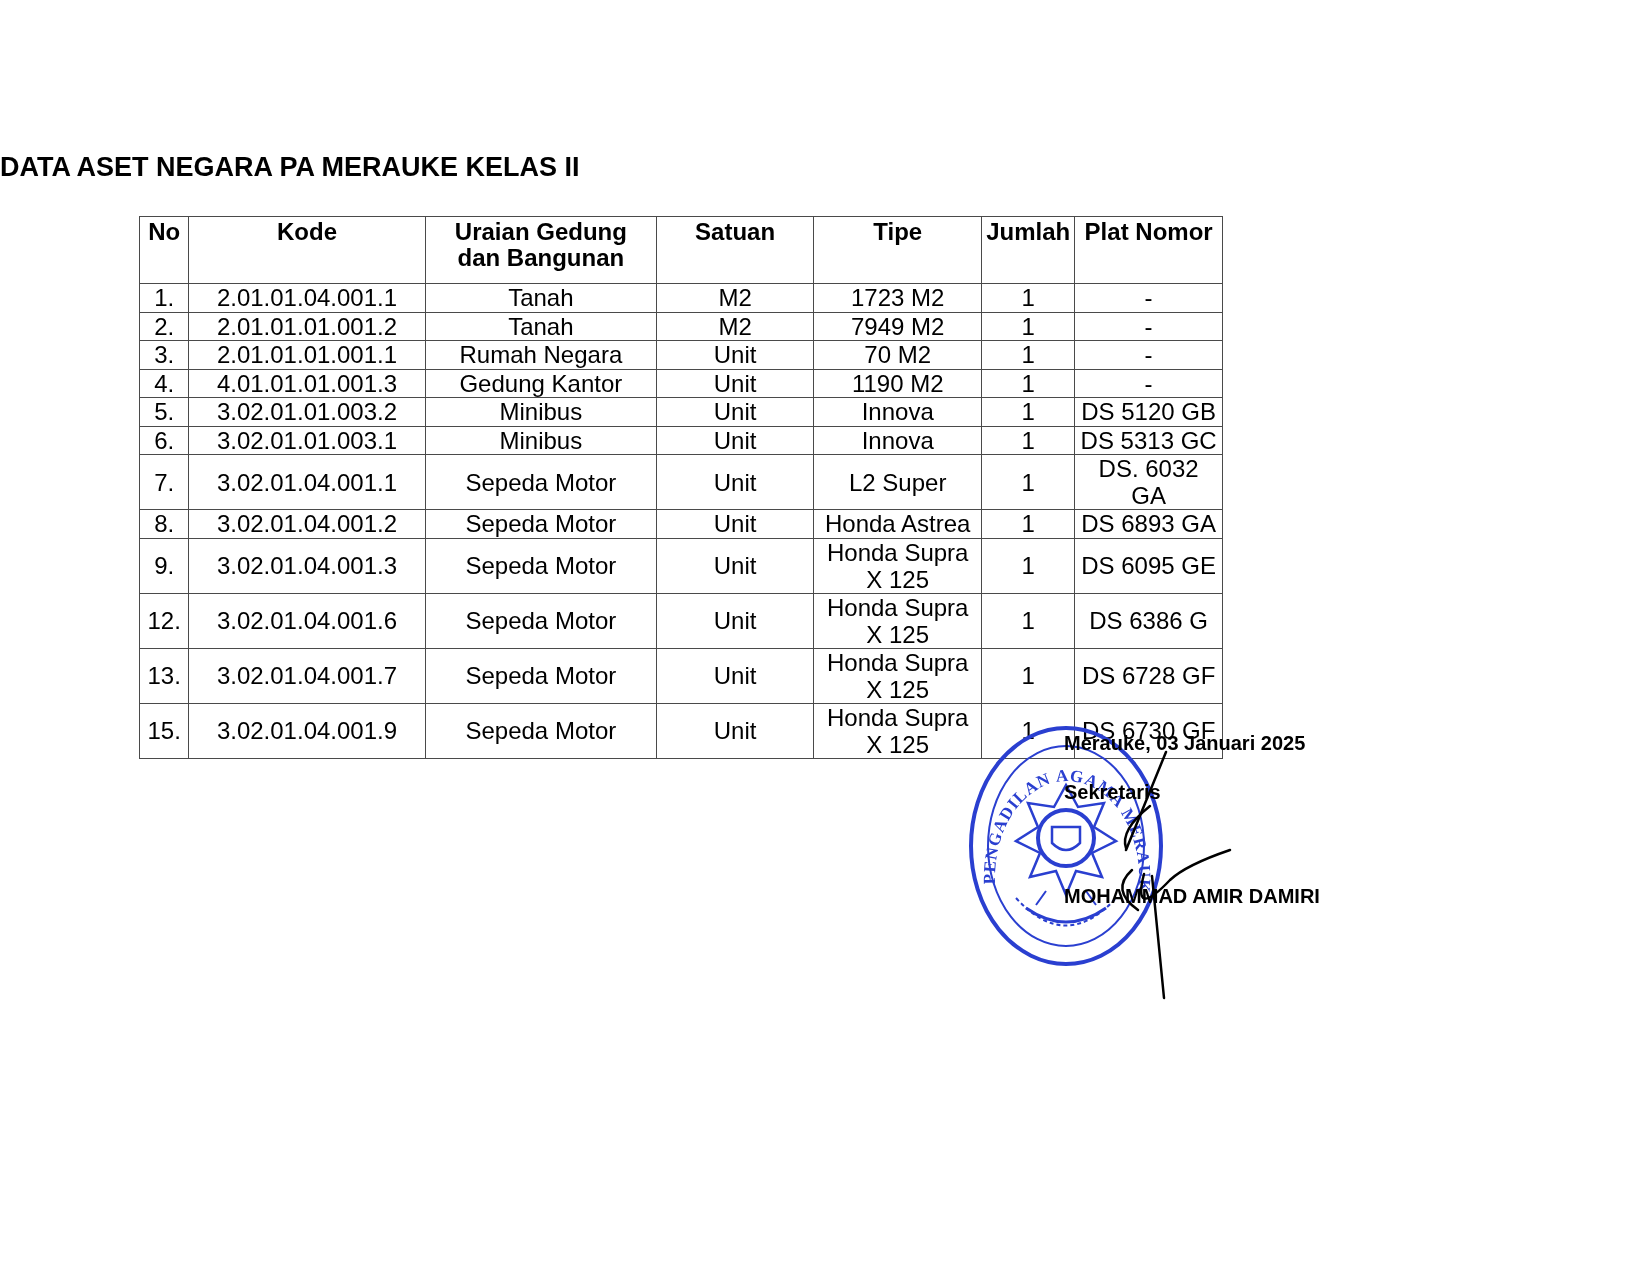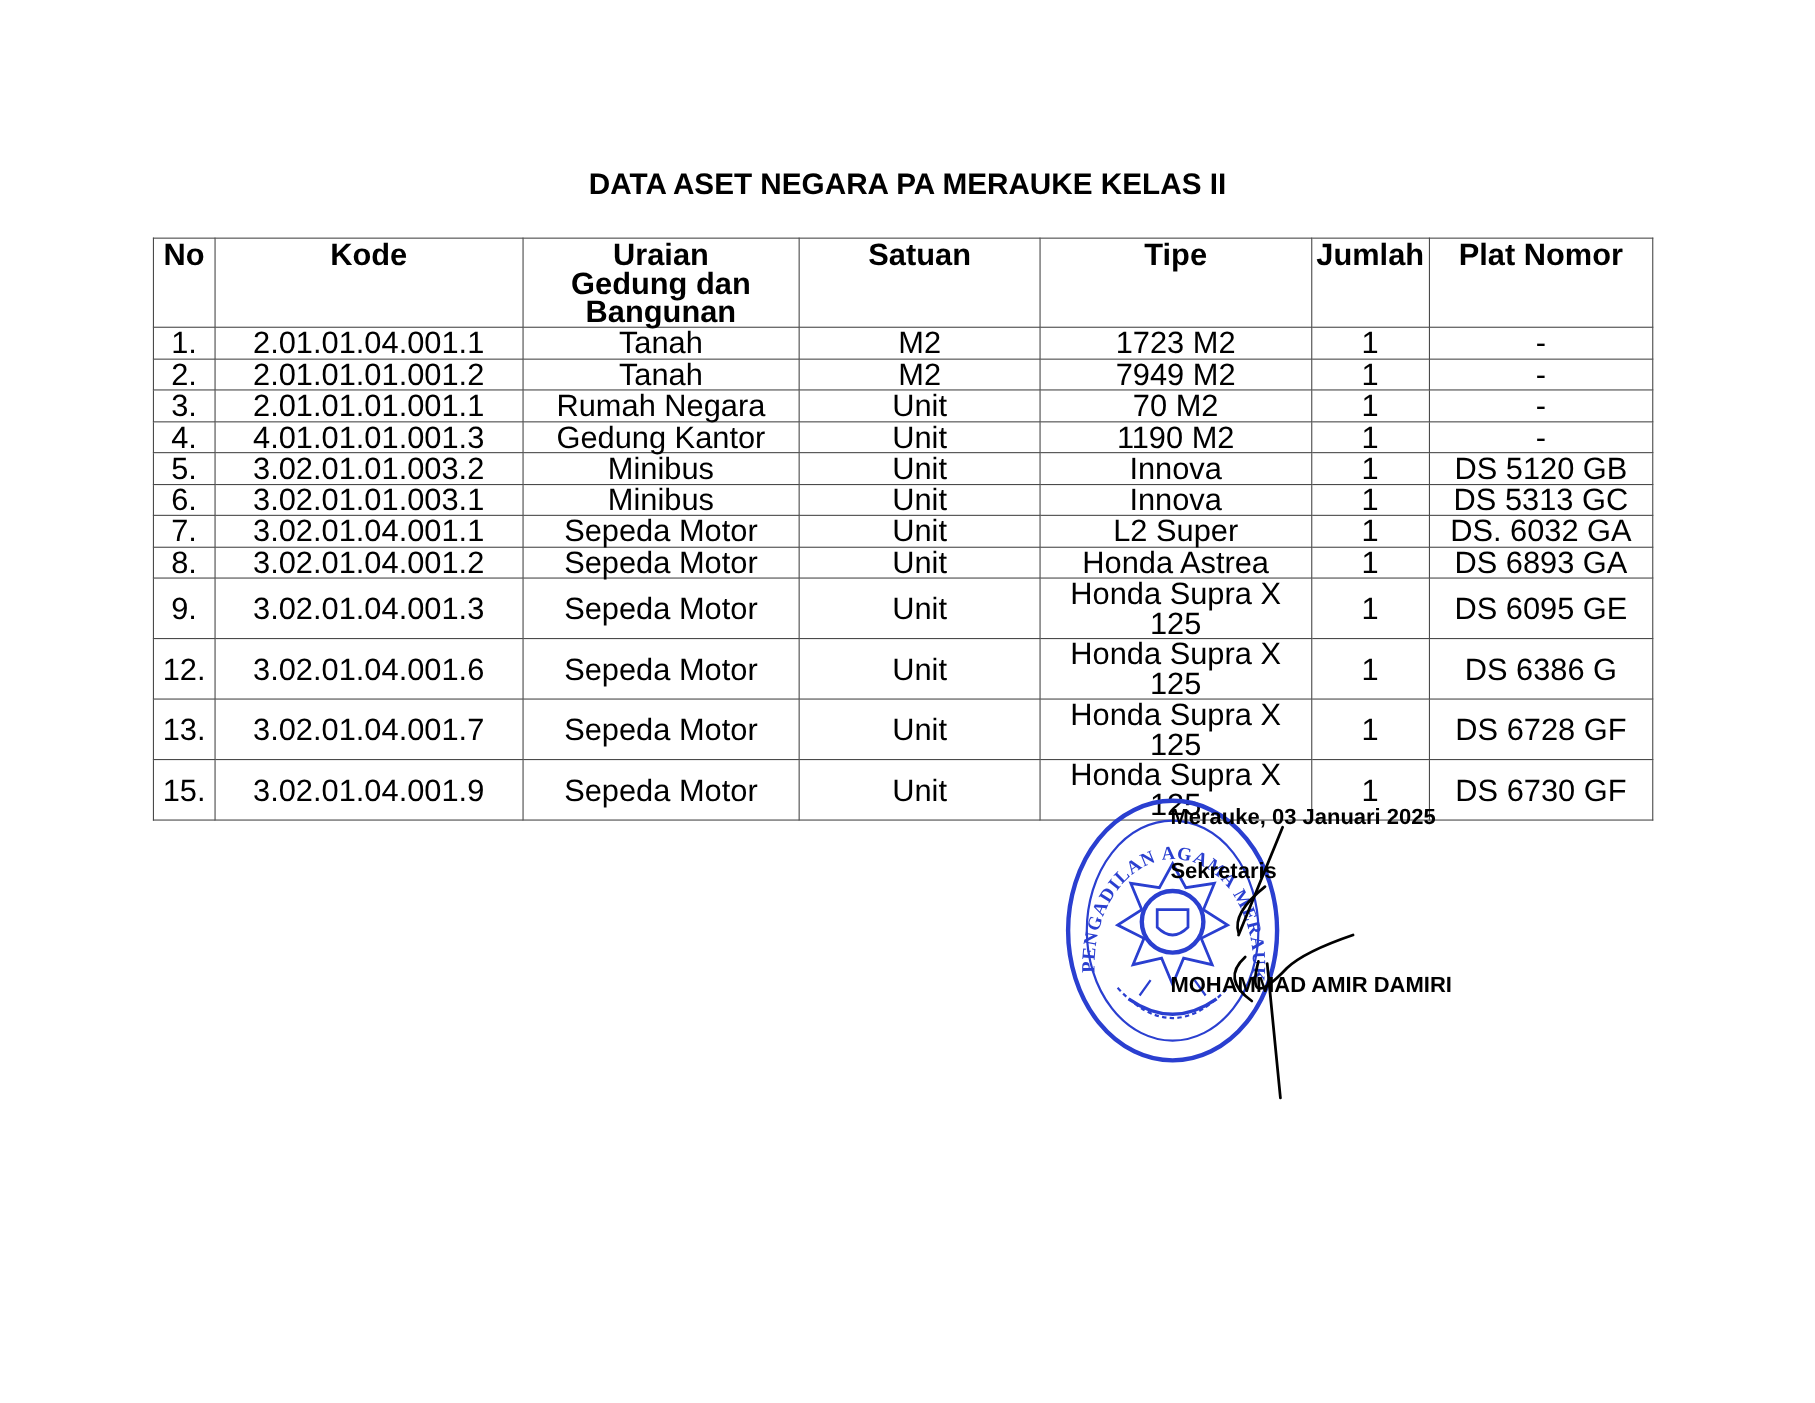--- a/index.html
+++ b/index.html
@@ -1,26 +1,26 @@
 <!DOCTYPE html>
 <html><head>
 <meta charset="utf-8">
 <style>
   html, body { margin: 0; padding: 0; background: #ffffff; }
   body {
     width: 1650px; height: 1275px; position: relative; overflow: hidden;
     font-family: "Liberation Sans", "DejaVu Sans", sans-serif; color: #000;
   }
   .title {
-    position: absolute; top: 152px; left: 0; width: 1650px; text-align: center;
+    position: absolute; top: 152px; left: 0; width: 1650px; 
     font-size: 27px; font-weight: bold; letter-spacing: 0px;
   }
   table.assets {
-    position: absolute; left: 139px; top: 216px; width: 1364px;
-    border-collapse: collapse; font-size: 28px;
+    position: absolute; left: 139px; top: 216px; width: 1084px;
+    border-collapse: collapse; font-size: 24px;
   }
   table.assets th, table.assets td {
     border: 1.5px solid #4a4a4a; text-align: center; padding: 0 4px;
   }
   table.assets th {
     font-weight: bold; vertical-align: top; height: 64px; line-height: 26px; padding-top: 2px;
   }
   table.assets td { height: 27.5px; line-height: 27px; }
   .sig { position: absolute; left: 1064px; font-size: 20px; white-space: nowrap; z-index: 3; font-weight: bold; }
   .stamp { position: absolute; left: 966px; top: 723px; width: 200px; height: 246px; z-index: 1; }

